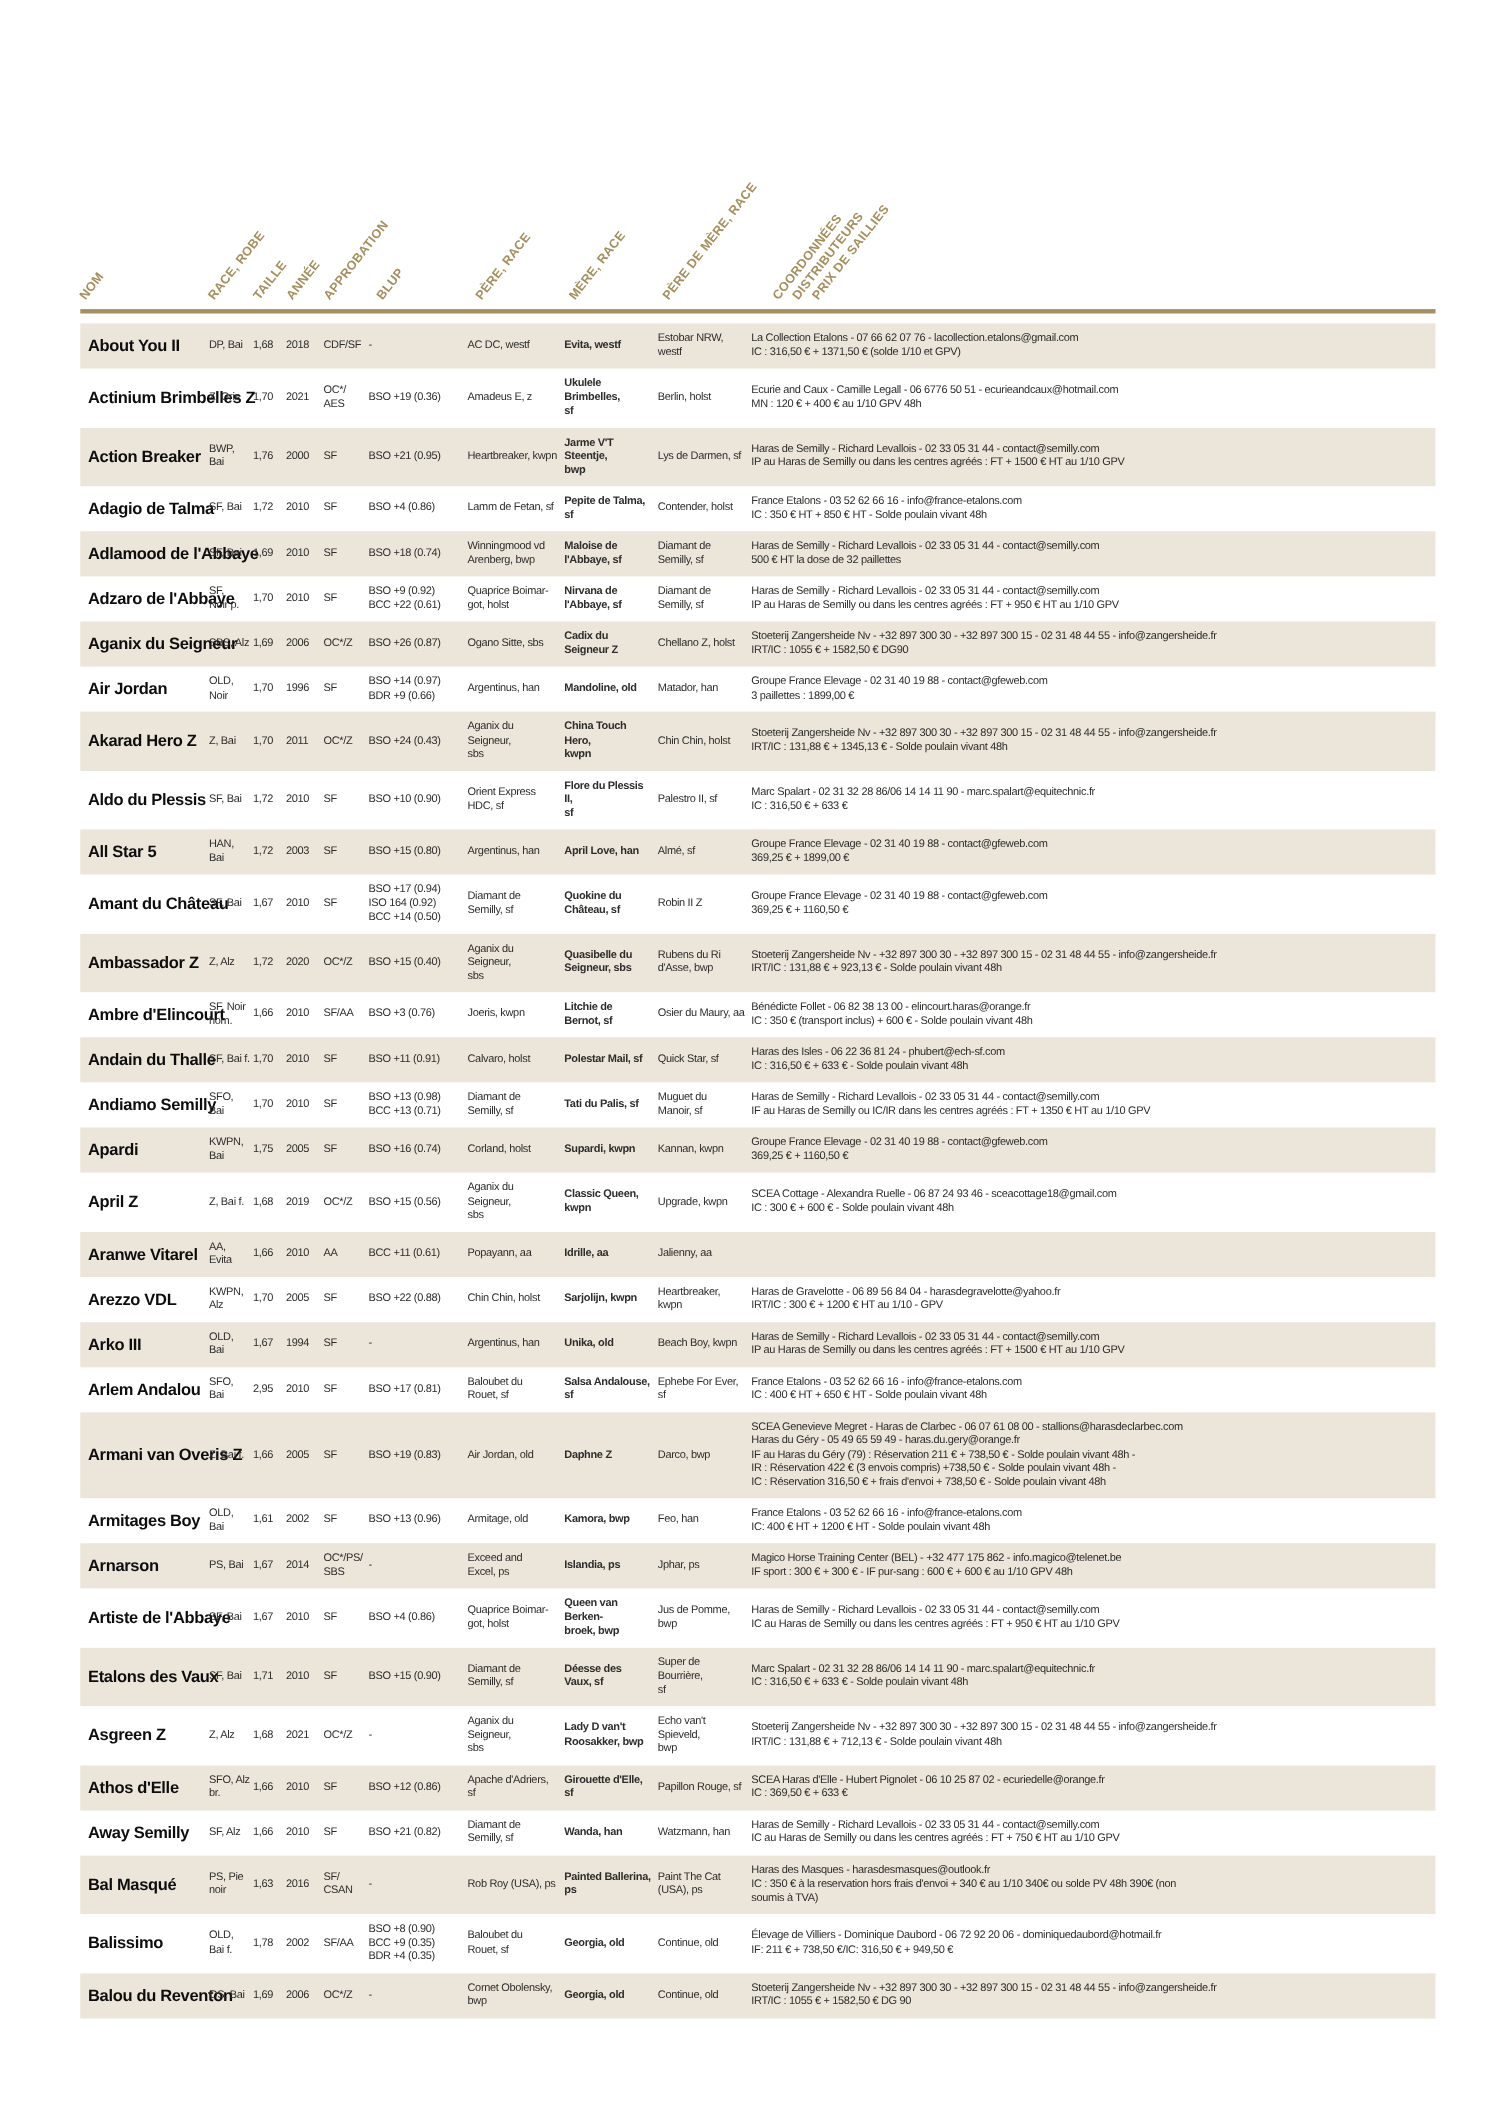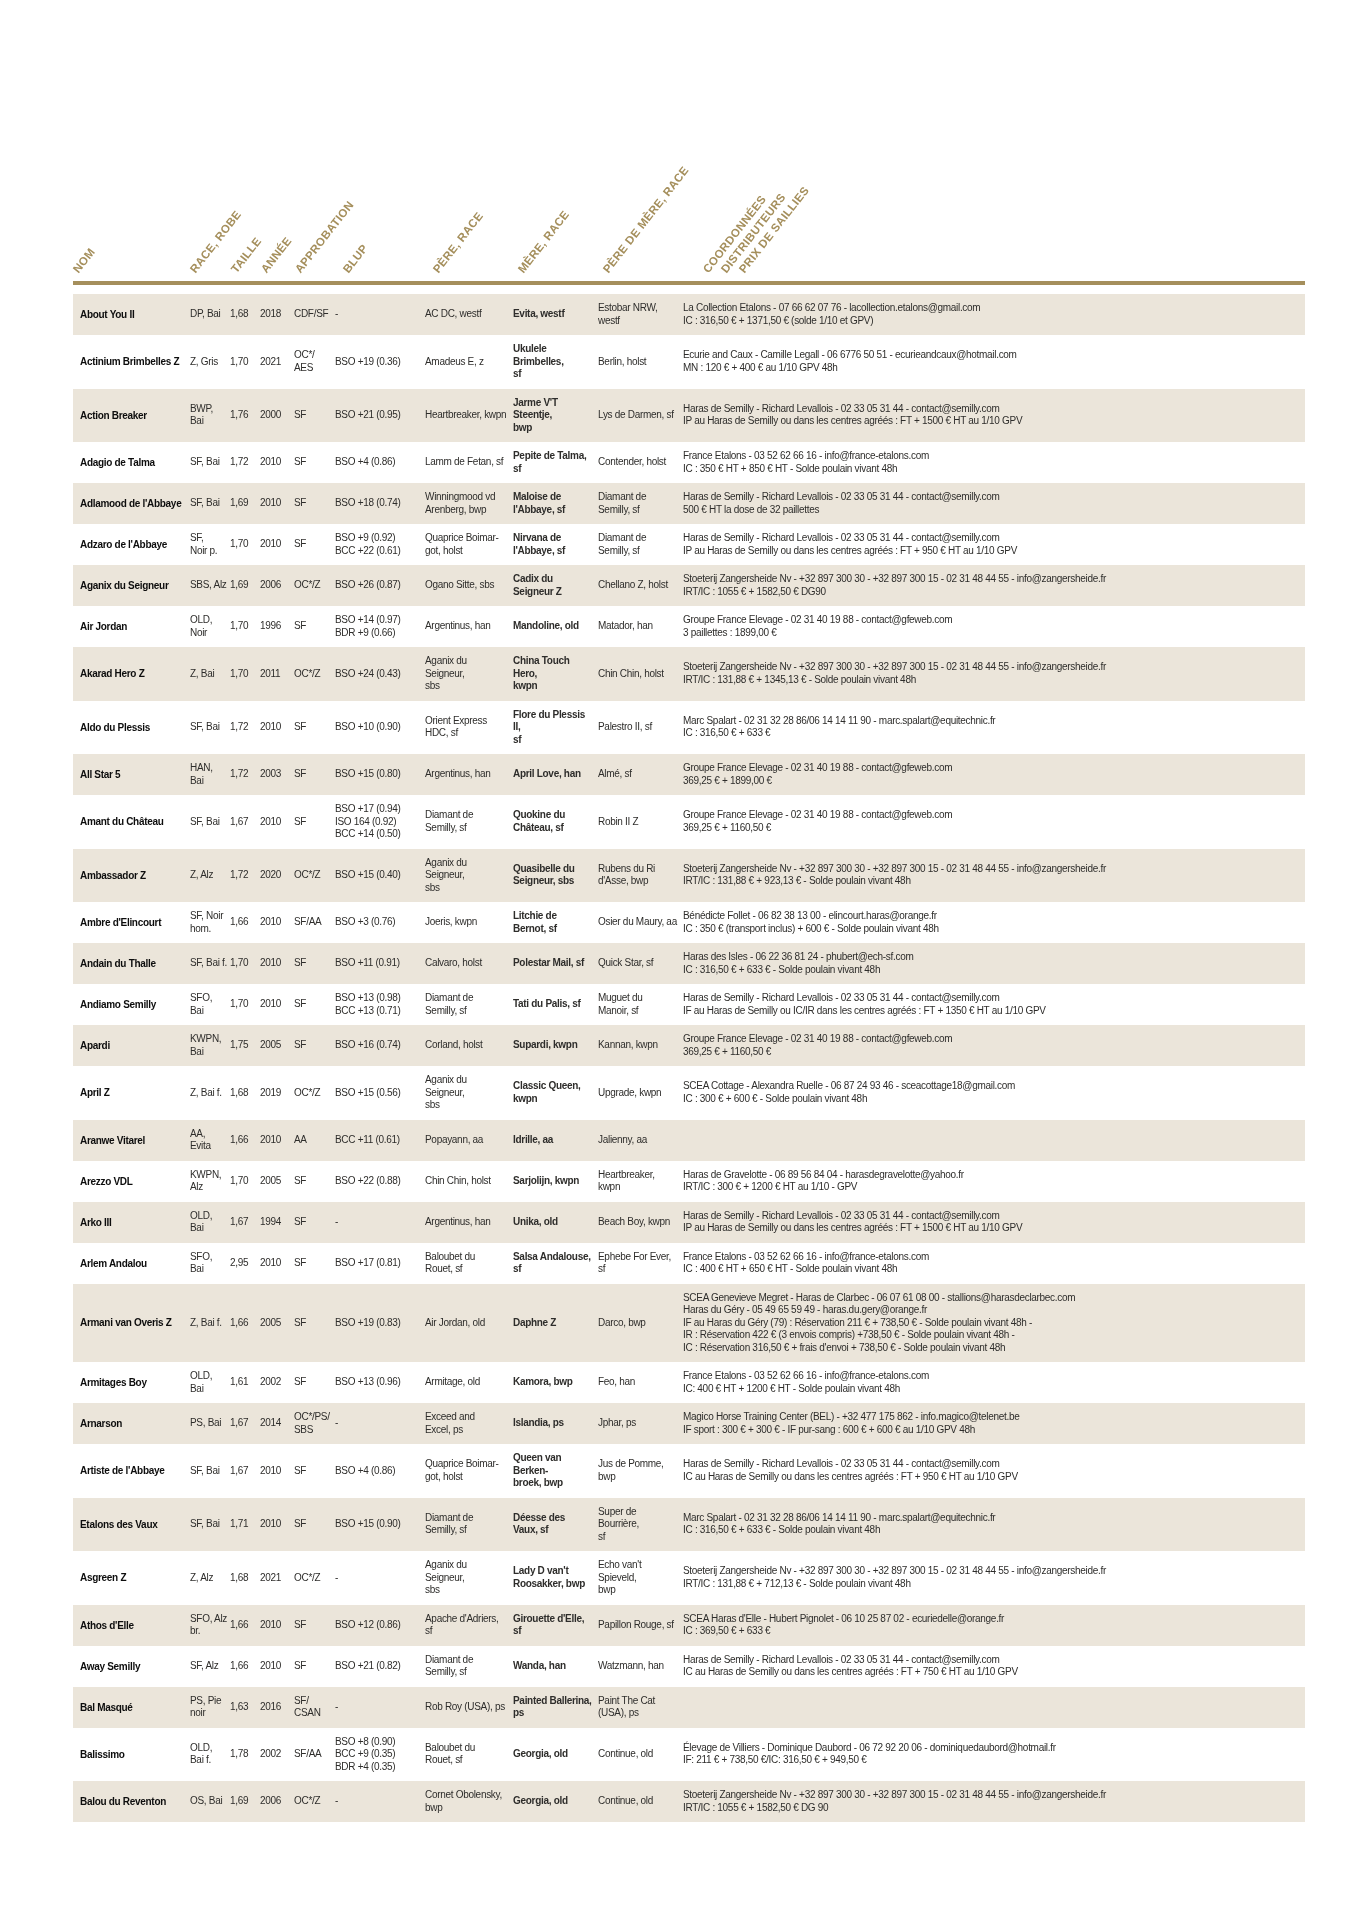--- a/index.html
+++ b/index.html
@@ -11,21 +11,21 @@
     font-size:11.5px;font-weight:700;color:#a58f5c;letter-spacing:.3px;white-space:nowrap;
   }
   .rule{position:absolute;left:73px;top:281px;width:1232px;height:4px;background:#a58f5c;}
   .table{position:absolute;left:73px;top:294px;width:1232px;}
   .row{display:flex;align-items:center;padding:8px 0;box-sizing:border-box;min-height:40px;}
   .row.beige{background:#ebe5da;}
   .cell{
     font-size:10px;line-height:12.5px;color:#2e2d2b;white-space:pre-line;
     letter-spacing:-0.3px;box-sizing:border-box;flex:none;
   }
-  .c-name{width:117px;padding-left:7px;font-size:10px;line-height:13px;font-weight:700;
+  .c-name{width:117px;padding-left:7px;font-size:15px;line-height:13px;font-weight:700;
     color:#0d0d0d;letter-spacing:-0.3px;white-space:nowrap;overflow:visible;}
   .c-race{width:40px;padding-right:2px;}
   .c-taille{width:30px;}
   .c-annee{width:34px;}
   .c-approb{width:41px;}
   .c-blup{width:90px;padding-right:4px;}
   .c-pere{width:88px;padding-right:6px;}
   .c-mere{width:85px;padding-right:6px;font-weight:bold;}
   .c-pdm{width:85px;padding-right:6px;}
   .c-contact{flex:1 1 auto;padding-right:8px;}
@@ -496,20 +496,23 @@
     <div class="cell c-taille">1,63</div>
     <div class="cell c-annee">2016</div>
     <div class="cell c-approb">SF/
 CSAN</div>
     <div class="cell c-blup">-</div>
     <div class="cell c-pere">Rob Roy (USA), ps</div>
     <div class="cell c-mere">Painted Ballerina,
 ps</div>
     <div class="cell c-pdm">Paint The Cat
 (USA), ps</div>
+    <div class="cell c-contact">Haras des Masques - harasdesmasques@outlook.fr
+IC : 350 € à la reservation hors frais d'envoi + 340 € au 1/10 340€ ou solde PV 48h 390€ (non
+soumis à TVA)</div>
   </div>
       <div class="row">
     <div class="cell c-name">Balissimo</div>
     <div class="cell c-race">OLD,
 Bai f.</div>
     <div class="cell c-taille">1,78</div>
     <div class="cell c-annee">2002</div>
     <div class="cell c-approb">SF/AA</div>
     <div class="cell c-blup">BSO +8 (0.90)
 BCC +9 (0.35)

